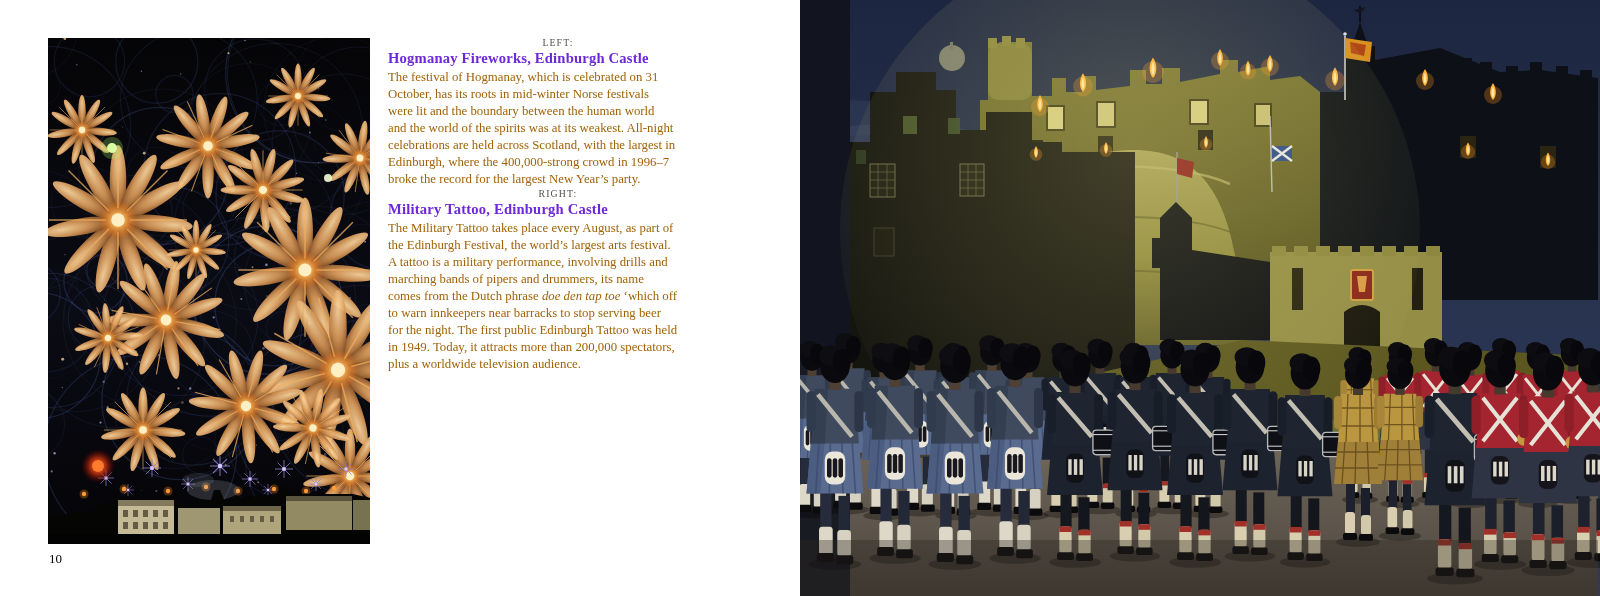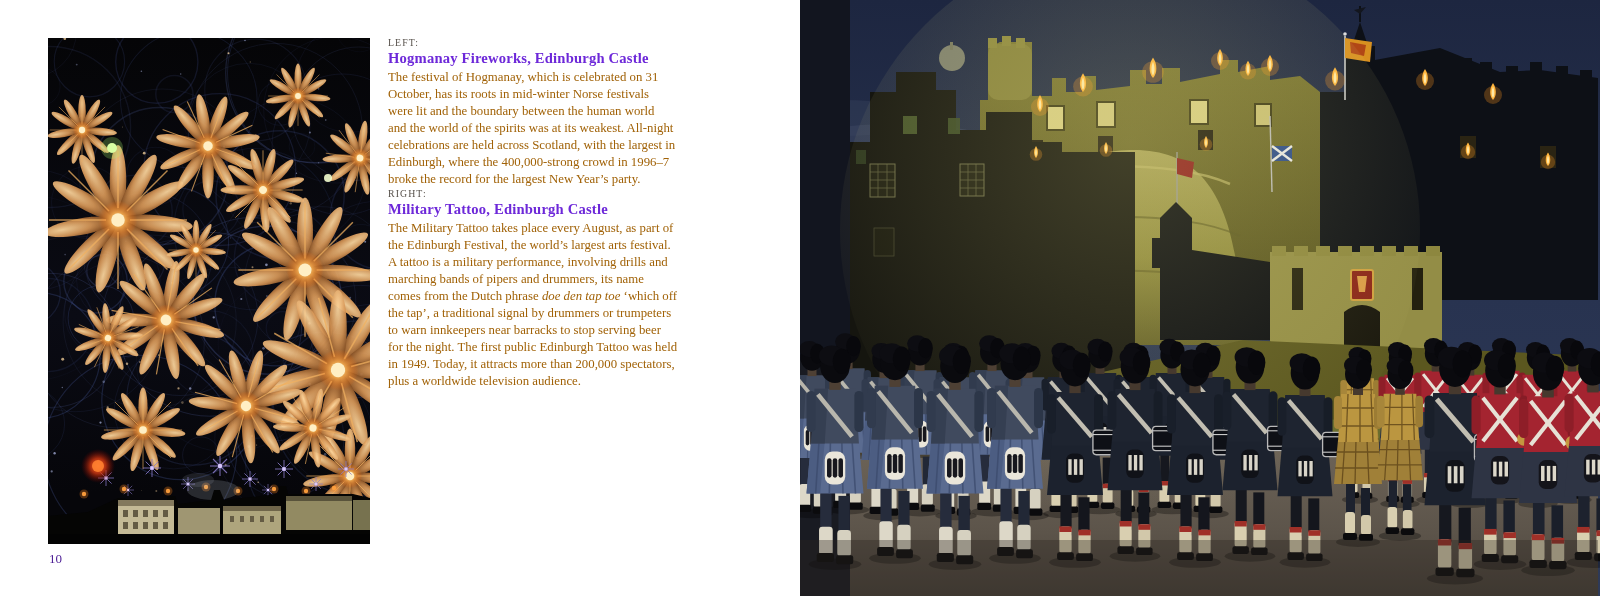--- a/index.html
+++ b/index.html
@@ -13,33 +13,33 @@
   .spread { position:absolute; inset:0; }
   .photo { position:absolute; overflow:hidden; }
   #left-photo  { left:48px; top:38px; width:322px; height:506px; }
   #right-photo { left:800px; top:0; width:800px; height:596px; }
   .photo svg { display:block; width:100%; height:100%; }
 
   .caption-column { position:absolute; left:388px; top:37px; width:340px; color:#3a3530; }
   .caption-block + .caption-block { }
   .kicker {
     font-size:9.8px; letter-spacing:1.1px; color:#56504a;
-    line-height:12px; display:block;
+    line-height:12px; display:block;text-align:center;
   }
   .cap-title {
     font-size:14.6px; font-weight:bold; color:#6d28d9;
     line-height:18px; letter-spacing:.2px;
   }
   .cap-body { font-size:12.8px; line-height:17px; color:#a16207; margin-top:2px; }
   .cap-body div { white-space:nowrap; }
   .cap-body em { font-style:italic; }
 
   .page-number {
     position:absolute; left:49px; top:552px;
-    font-size:13px; color:#4c1d95; line-height:14px;
+    font-size:13px; color:#000000; line-height:14px;
   }
 </style>
 </head>
 <body>
 
 <div class="spread">
 
   <div>
 
     <figure class="photo" id="left-photo" role="img" aria-label="Hogmanay fireworks: orange starburst fireworks and blue trails over the floodlit castle skyline at night">
@@ -384,21 +384,20 @@
       </div>
       <div class="caption-block">
         <span class="kicker">RIGHT:</span>
         <div class="cap-title">Military Tattoo, Edinburgh Castle</div>
         <div class="cap-body">
             <div><span>The Military Tattoo takes place every August, as part of</span></div>
             <div><span>the Edinburgh Festival, the world’s largest arts festival.</span></div>
             <div><span>A tattoo is a military performance, involving drills and</span></div>
             <div><span>marching bands of pipers and drummers, its name</span></div>
             <div><span>comes from the Dutch phrase </span><em>doe den tap toe</em><span> ‘which off</span></div>
-            <div><span>the tap’, a traditional signal by drummers or trumpeters</span></div>
             <div><span>to warn innkeepers near barracks to stop serving beer</span></div>
             <div><span>for the night. The first public Edinburgh Tattoo was held</span></div>
             <div><span>in 1949. Today, it attracts more than 200,000 spectators,</span></div>
             <div><span>plus a worldwide television audience.</span></div>
           </div>
       </div>
     </div>
 
     <div class="page-number">10</div>
   </div>

